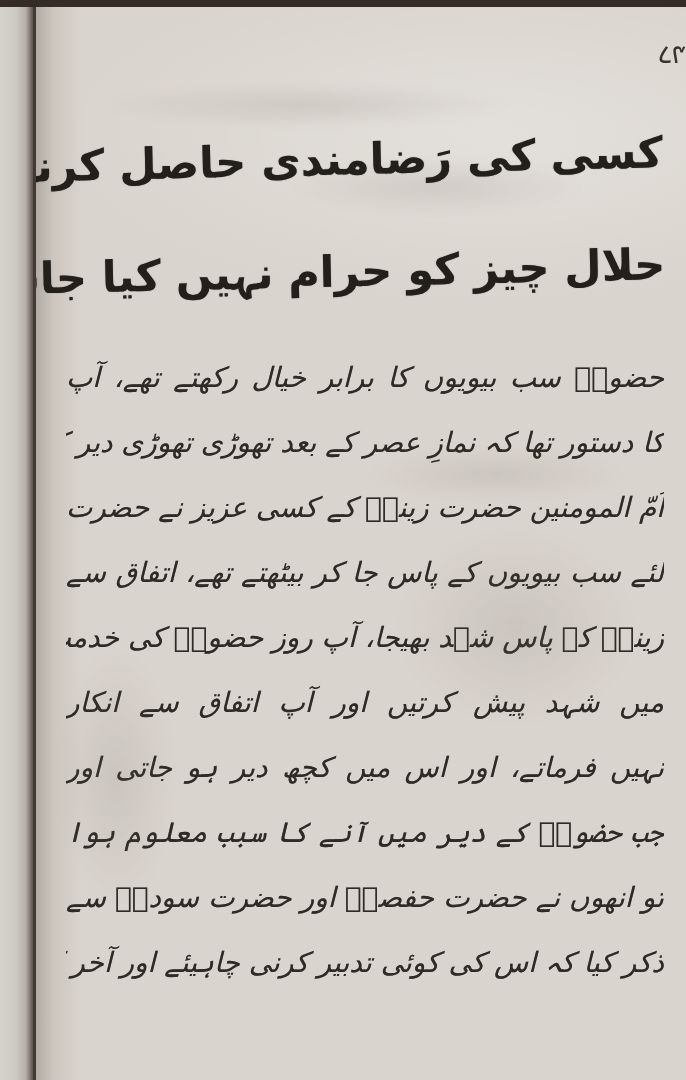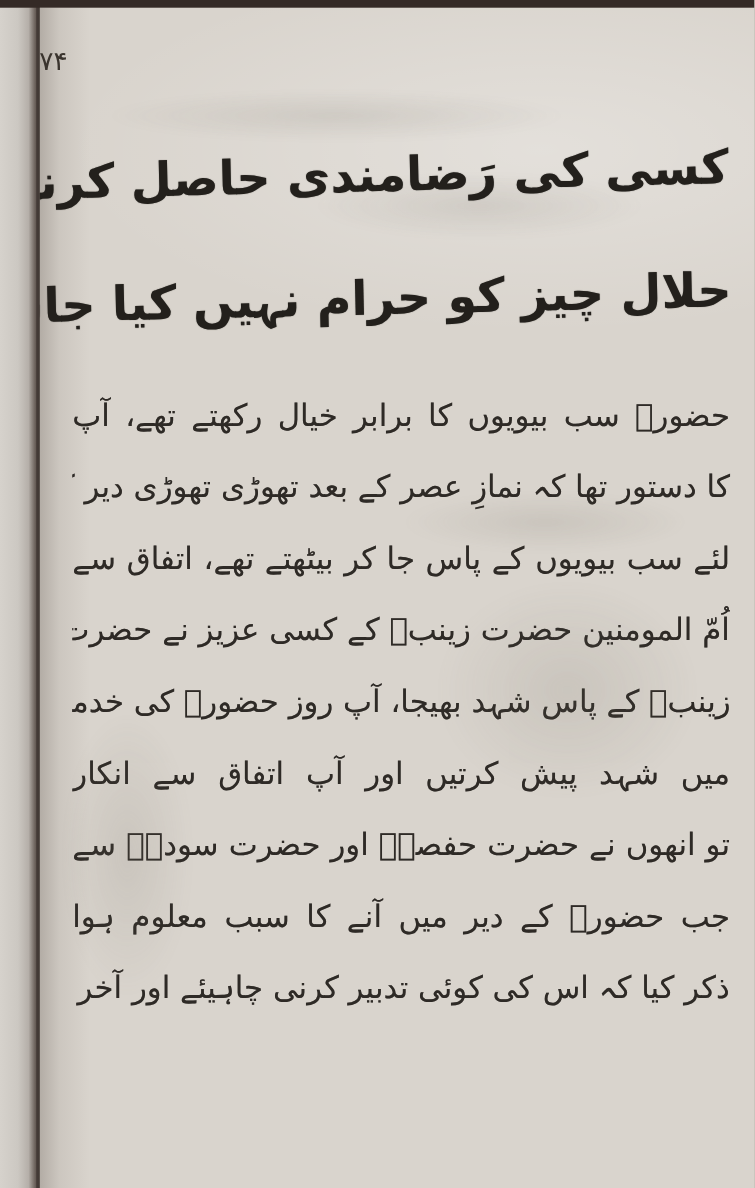--- a/index.html
+++ b/index.html
@@ -36,40 +36,41 @@
   .ghost span{position:absolute;background:
     radial-gradient(closest-side, rgba(120,115,104,.28), rgba(120,115,104,0));
     border-radius:50%;}
   .g1{left:60px;top:75px;width:420px;height:46px;}
   .g2{left:250px;top:150px;width:300px;height:60px;}
   .g3{left:330px;top:440px;width:260px;height:55px;}
   .g4{left:360px;top:520px;width:240px;height:200px;}
   .g5{left:20px;top:640px;width:120px;height:260px;}
 
   .page-number{
-    margin:34px 0 0 0; text-align:left;
-    font-size:24px; letter-spacing:2px; color:#3a342e;
+    margin:34px 0 0 0; text-align:right;
+    font-size:24px; letter-spacing:2px; color:#3a342e;font-family:Liberation Serif, serif;
   }
   .heading{
     margin:34px 22px 0 26px;
     transform:rotate(-1.3deg);
   }
   .heading .h-line{
     font-size:43px; font-weight:bold; line-height:112px;
     text-align:center; white-space:nowrap; color:#23201c;
     text-shadow:0 0 1px rgba(35,32,28,.55);
   }
   .body-text{
     margin:18px 22px 0 30px;
   }
   .body-text .t-line{
     font-size:28px; line-height:65px; height:65px; white-space:nowrap;
     text-align:justify; text-align-last:justify; color:#2e2a26;
     text-shadow:0 0 .6px rgba(46,42,38,.5);
     overflow:hidden;
+    font-style:italic;
   }
 </style>
 </head>
 <body>
 
 <div class="scan">
   <div class="top-edge"></div>
 
   <div class="gutter">
     <div class="gutter-line"></div>
@@ -87,22 +88,23 @@
     <div class="page-number">۷۴</div>
 
     <div class="heading">
       <div class="h-line">کسی کی رَضامندی حاصل کرنے کیلئے</div>
       <div class="h-line">حلال چیز کو حرام نہیں کیا جاسکتا</div>
     </div>
 
     <div class="body-text">
       <div class="t-line">حضورؐ سب بیویوں کا برابر خیال رکھتے تھے، آپ</div>
       <div class="t-line">کا دستور تھا کہ نمازِ عصر کے بعد تھوڑی تھوڑی دیر کے</div>
+      <div class="t-line">اُمّ المومنین حضرت زینبؓ کے کسی عزیز نے حضرت</div>
       <div class="t-line">لئے سب بیویوں کے پاس جا کر بیٹھتے تھے، اتفاق سے</div>
-      <div class="t-line">اُمّ المومنین حضرت زینبؓ کے کسی عزیز نے حضرت</div>
       <div class="t-line">زینبؓ کے پاس شہد بھیجا، آپ روز حضورؐ کی خدمت</div>
       <div class="t-line">میں شہد پیش کرتیں اور آپ اتفاق سے انکار</div>
+      <div class="t-line">نہیں فرماتے، اور اس میں کچھ دیر ہو جاتی اور</div>
+      <div class="t-line">جب حضورؐ کے دیر میں آنے کا سبب معلوم ہوا</div>
       <div class="t-line">تو انھوں نے حضرت حفصہؓ اور حضرت سودہؓ سے</div>
-      <div class="t-line">جب حضورؐ کے دیر میں آنے کا سبب معلوم ہوا</div>
       <div class="t-line">ذکر کیا کہ اس کی کوئی تدبیر کرنی چاہیئے اور آخر کار</div>
     </div>
   </div>
 </div>
 
 </body></html>

